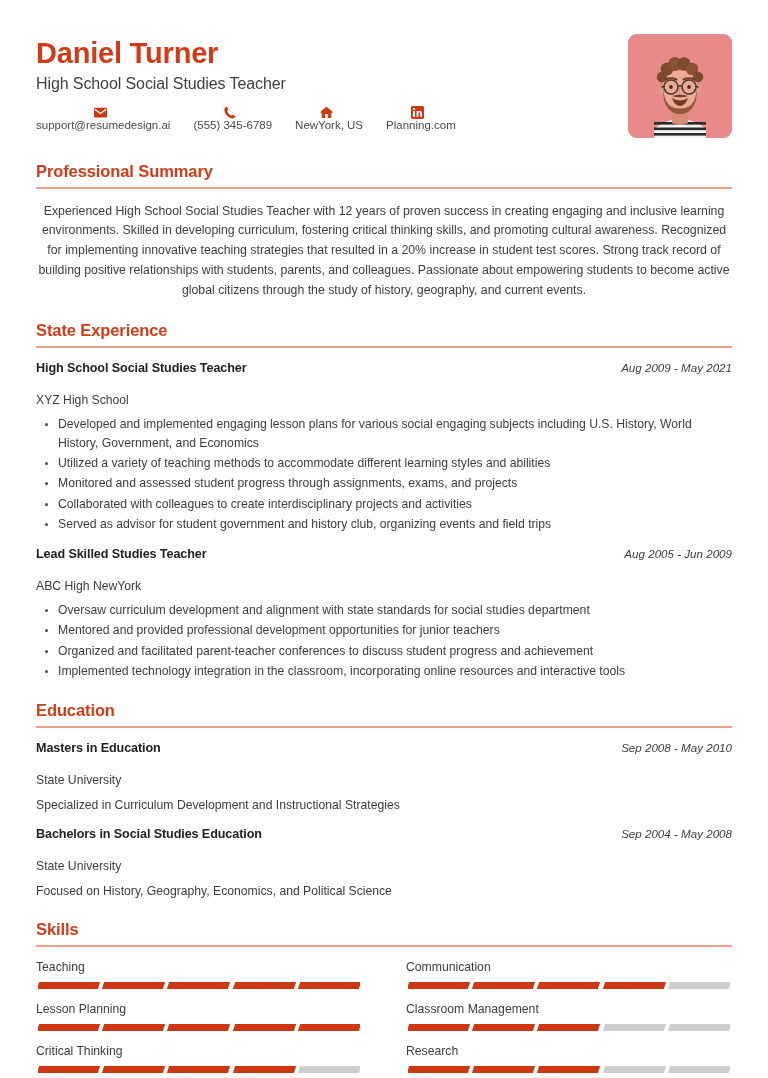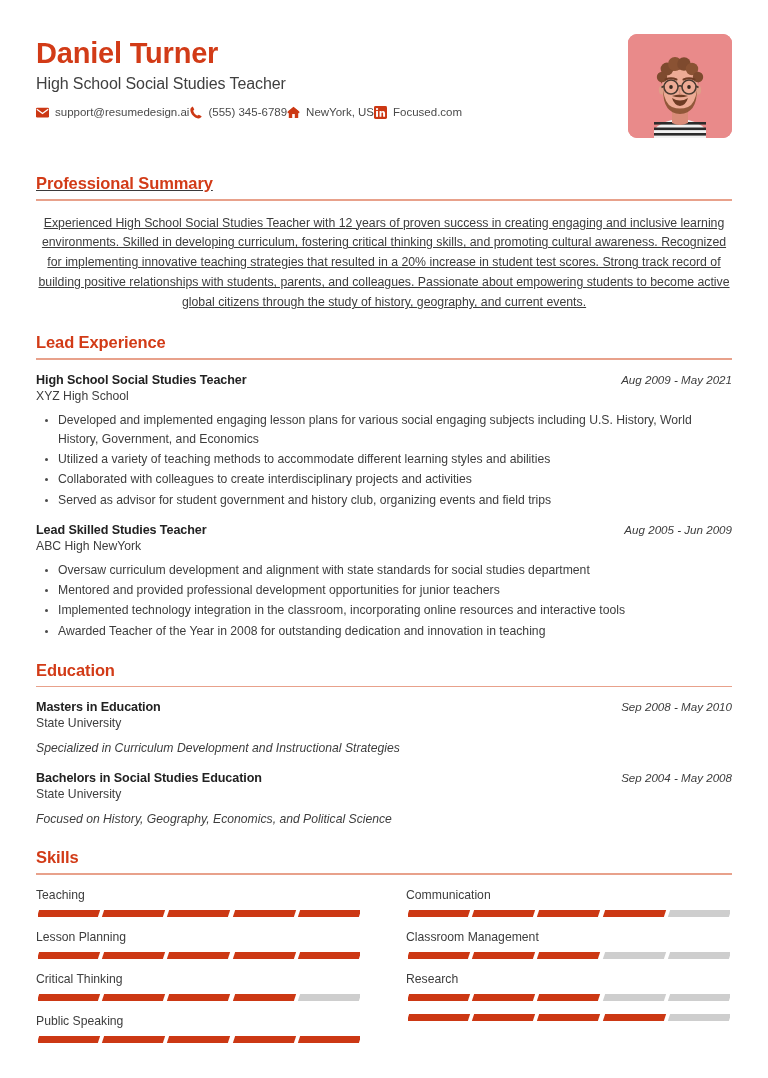--- a/index.html
+++ b/index.html
@@ -58,22 +58,23 @@
     align-items: center;
     flex-wrap: wrap;
     gap: 0;
     font-size: 11.5px;
     color: #4a4a4a;
   }
 
   .contact-item {
     display: flex;
     align-items: center;
-    margin-right: 0;
+    margin-right: 23px;
     white-space: nowrap;
+    flex-direction: column;
   }
 
   .contact-item .c-icon {
     display: inline-flex;
     align-items: center;
     justify-content: center;
     width: 13px;
     height: 13px;
     margin-right: 6px;
     flex: 0 0 auto;
@@ -87,21 +88,21 @@
     border-radius: 9px;
     overflow: hidden;
     background: #E98A8A;
     margin-top: 4px;
     position: relative;
   }
   .photo-wrap svg { display: block; width: 104px; height: 104px; }
 
   
   .section { margin-top: 20px; }
-  .section.first { margin-top: 36px; text-decoration: underline; }
+  .section.first { margin-top: 24px; }
 
   .section-title {
     font-size: 16.5px;
     font-weight: bold;
     color: #D23B17;
     letter-spacing: -0.1px;
     margin-bottom: 6px;
   }
 
   .section-rule {
@@ -140,21 +141,21 @@
     font-size: 11.6px;
     font-style: italic;
     color: #3d3d3d;
     white-space: nowrap;
     flex: 0 0 auto;
   }
 
   .entry-org {
     font-size: 12.2px;
     color: #3d3d3d;
-    margin-top: 2px;
+    margin-top: 18px;
   }
 
   .entry-bullets {
     list-style: none;
     margin-top: 8px;
     padding-left: 0;
   }
 
   .entry-bullets li {
     position: relative;
@@ -174,21 +175,20 @@
     height: 3px;
     border-radius: 50%;
     background: #4a4a4a;
   }
 
   .entry-note {
     font-size: 12.2px;
     color: #3d3d3d;
     margin-top: 9px;
     line-height: 1.5;
-    font-style: italic;
   }
 
   
   .skills-grid {
     display: grid;
     grid-template-columns: 1fr 1fr;
     column-gap: 44px;
     row-gap: 0;
   }
 
@@ -259,21 +259,21 @@
           </div>
           <div class="contact-item">
             <span class="c-icon">
               <svg width="13" height="13" viewBox="0 0 14 14">
                 <rect x="0" y="0" width="14" height="14" rx="1.6" fill="#CC3814"></rect>
                 <rect x="2.2" y="5.4" width="2.1" height="6.3" fill="#fff"></rect>
                 <circle cx="3.25" cy="3.3" r="1.25" fill="#fff"></circle>
                 <path d="M6 5.4 L8 5.4 L8 6.2 C8.4 5.5 9.2 5.2 10 5.3 C11.2 5.5 11.9 6.4 11.9 7.8 L11.9 11.7 L9.8 11.7 L9.8 8.3 C9.8 7.5 9.5 7.0 8.9 7.0 C8.3 7.0 8.0 7.5 8.0 8.3 L8.0 11.7 L6 11.7 Z" fill="#fff"></path>
               </svg>
             </span>
-            <span>Focused.com</span>
+            <span>Planning.com</span>
           </div>
         </div>
     </div>
 
     <div class="photo-wrap">
       <svg viewBox="0 0 104 104" xmlns="http://www.w3.org/2000/svg">
         <rect x="0" y="0" width="104" height="104" fill="#E98A8A"></rect>
 
         <path d="M26 104 L26 96 Q34 86 52 85 Q70 86 78 96 L78 104 Z" fill="#f2f2f2"></path>
         <g>
@@ -321,47 +321,48 @@
     </div>
   </div>
 
   <div class="section first">
     <div class="section-title">Professional Summary</div>
     <div class="section-rule"></div>
     <div class="summary-text">Experienced High School Social Studies Teacher with 12 years of proven success in creating engaging and inclusive learning environments. Skilled in developing curriculum, fostering critical thinking skills, and promoting cultural awareness. Recognized for implementing innovative teaching strategies that resulted in a 20% increase in student test scores. Strong track record of building positive relationships with students, parents, and colleagues. Passionate about empowering students to become active global citizens through the study of history, geography, and current events.</div>
   </div>
 
   <div class="section">
-    <div class="section-title">Lead Experience</div>
+    <div class="section-title">State Experience</div>
     <div class="section-rule"></div>
     <div id="experience-list">
         <div class="entry">
           <div class="entry-head">
             <div class="entry-role">High School Social Studies Teacher</div>
             <div class="entry-date">Aug 2009 - May 2021</div>
           </div>
           <div class="entry-org">XYZ High School</div>
           <ul class="entry-bullets">
             <li>Developed and implemented engaging lesson plans for various social engaging subjects including U.S. History, World History, Government, and Economics</li>
             <li>Utilized a variety of teaching methods to accommodate different learning styles and abilities</li>
+            <li>Monitored and assessed student progress through assignments, exams, and projects</li>
             <li>Collaborated with colleagues to create interdisciplinary projects and activities</li>
             <li>Served as advisor for student government and history club, organizing events and field trips</li>
           </ul>
         </div>
         <div class="entry">
           <div class="entry-head">
             <div class="entry-role">Lead Skilled Studies Teacher</div>
             <div class="entry-date">Aug 2005 - Jun 2009</div>
           </div>
           <div class="entry-org">ABC High NewYork</div>
           <ul class="entry-bullets">
             <li>Oversaw curriculum development and alignment with state standards for social studies department</li>
             <li>Mentored and provided professional development opportunities for junior teachers</li>
+            <li>Organized and facilitated parent-teacher conferences to discuss student progress and achievement</li>
             <li>Implemented technology integration in the classroom, incorporating online resources and interactive tools</li>
-            <li>Awarded Teacher of the Year in 2008 for outstanding dedication and innovation in teaching</li>
           </ul>
         </div>
       </div>
   </div>
 
   <div class="section">
     <div class="section-title">Education</div>
     <div class="section-rule"></div>
     <div id="education-list">
         <div class="entry">

